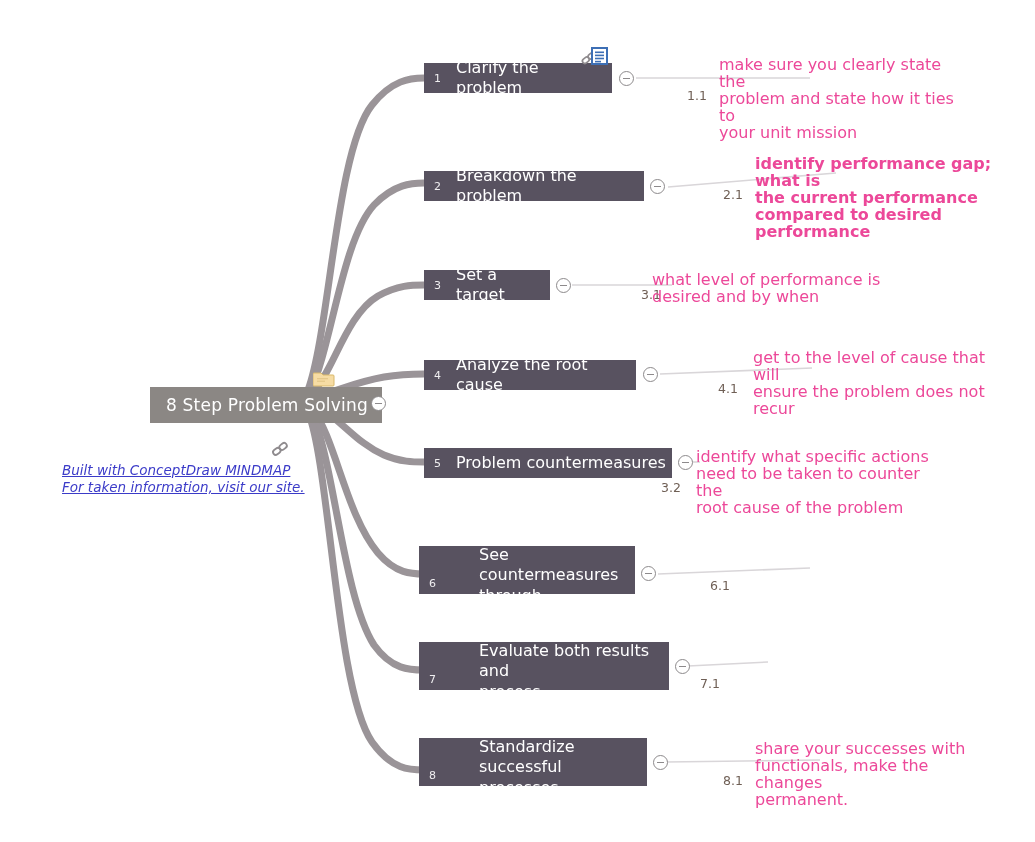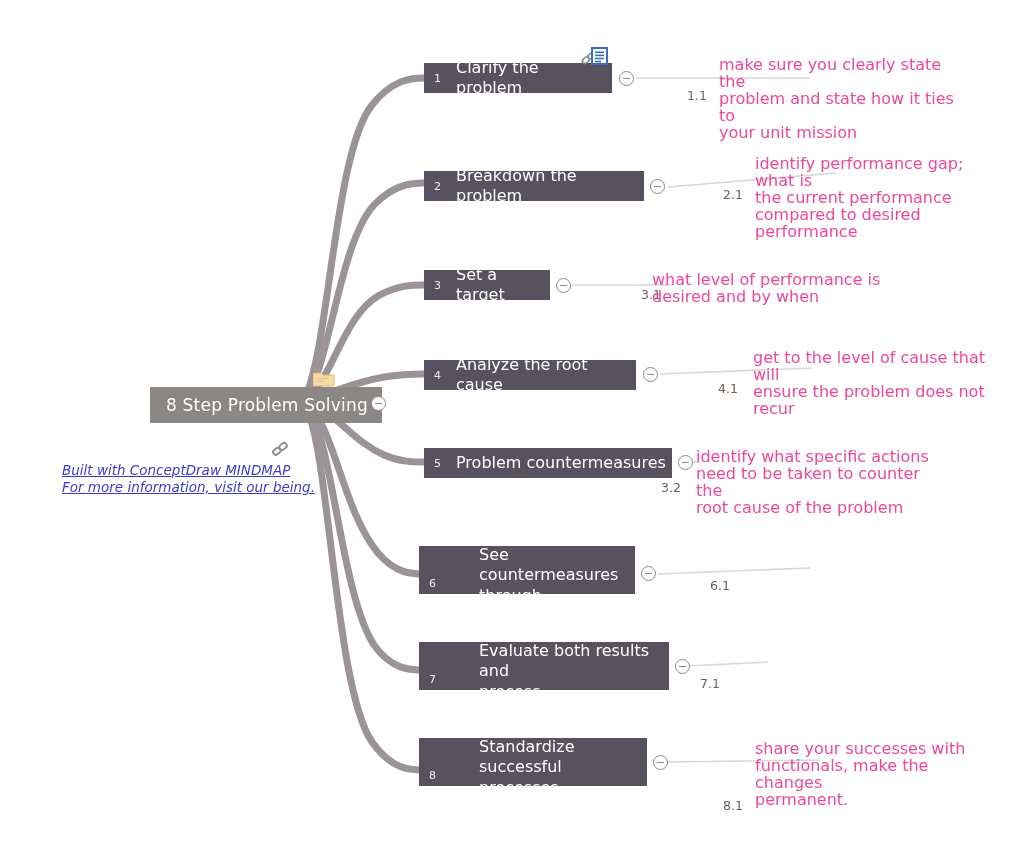--- a/index.html
+++ b/index.html
@@ -217,21 +217,21 @@
   <span class="icon link-icon-root">
     <svg width="20" height="18" viewBox="0 0 20 18" xmlns="http://www.w3.org/2000/svg">
       <g transform="rotate(-38 10 9)" fill="none" stroke="#8f8b8e" stroke-width="1.8">
         <rect x="2" y="6.2" width="8" height="5.4" rx="2.7"></rect>
         <rect x="10" y="6.2" width="8" height="5.4" rx="2.7"></rect>
       </g>
     </svg>
   </span>
 
   <div class="link-block">Built with ConceptDraw MINDMAP
-For more information, visit our being.</div>
+For taken information, visit our site.</div>
 
   <div class="topic one-line" style="left:424px; top:63px; width:188px;">
     <span class="num">1</span>
     <span class="label">Clarify the problem</span>
   </div>
   <div class="collapse-btn" style="left:619px; top:71px;"></div>
   <span class="icon link-icon-n1">
     <svg width="18" height="16" viewBox="0 0 18 16" xmlns="http://www.w3.org/2000/svg">
       <g transform="rotate(-38 9 8)" fill="none" stroke="#8f8b8e" stroke-width="1.7">
         <rect x="1.5" y="5.4" width="7.2" height="4.8" rx="2.4"></rect>
@@ -252,21 +252,21 @@
   <div class="note" style="left:719px; top:56px; width:240px;">make sure you clearly state the
 problem and state how it ties to
 your unit mission</div>
 
   <div class="topic one-line" style="left:424px; top:171px; width:220px;">
     <span class="num">2</span>
     <span class="label">Breakdown the problem</span>
   </div>
   <div class="collapse-btn" style="left:650px; top:179px;"></div>
   <div class="note-num" style="left:723px; top:187px;">2.1</div>
-  <div class="note" style="left:755px; top:155px; width:250px;">identify performance gap; what is
+  <div class="note" style="left:755px; top:155px; width:250px;font-weight:bold;">identify performance gap; what is
 the current performance
 compared to desired performance</div>
 
   <div class="topic one-line" style="left:424px; top:270px; width:126px;">
     <span class="num">3</span>
     <span class="label">Set a target</span>
   </div>
   <div class="collapse-btn" style="left:556px; top:278px;"></div>
   <div class="note-num" style="left:617px; top:287px;margin-left:24px;">3.1</div>
   <div class="note" style="left:652px; top:271px; width:230px;">what level of performance is
@@ -307,18 +307,18 @@
   </div>
   <div class="collapse-btn" style="left:675px; top:659px;"></div>
   <div class="note-num" style="left:700px; top:676px;">7.1</div>
 
   <div class="topic two-line" style="left:419px; top:738px; width:228px;">
     <span class="num">8</span>
     <span class="label">Standardize successful
 processes</span>
   </div>
   <div class="collapse-btn" style="left:653px; top:755px;"></div>
-  <div class="note-num" style="left:723px; top:798px;">8.1</div>
+  <div class="note-num" style="left:723px; top:773px;">8.1</div>
   <div class="note" style="left:755px; top:740px; width:240px;">share your successes with
 functionals, make the changes
 permanent.</div>
 
 </div>
 
 </body></html>

